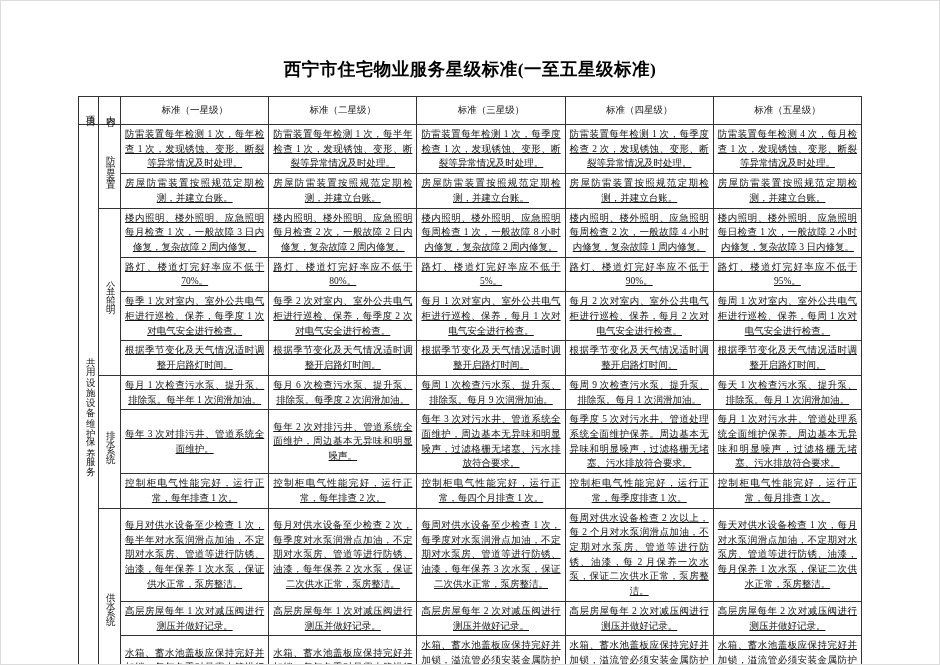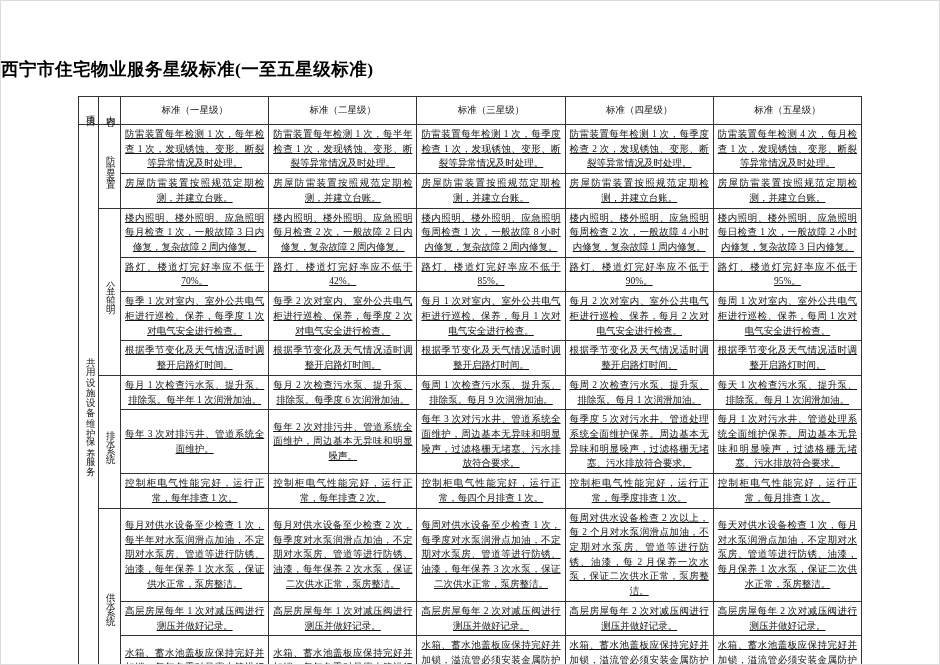--- a/index.html
+++ b/index.html
@@ -2,21 +2,21 @@
 <html><head>
 <meta charset="utf-8">
 <style>
   html,body{margin:0;padding:0;background:#eeeeee;}
   .canvas{
     position:relative;width:938px;height:663px;margin:0 auto;
     background:#ffffff;border:1px solid #dcdcdc;overflow:hidden;
     font-family:"Liberation Serif","DejaVu Serif",serif;color:#1a1a1a;
   }
   .doc-title{
-    margin:56px 0 15px 0;
+    margin:56px 0 15px 0;text-align:center;
     font-size:17.5px;font-weight:bold;letter-spacing:0.5px;color:#000;
   }
   table.std{
     width:784px;margin:0 auto;border-collapse:collapse;table-layout:fixed;
     border:1.6px solid #222;
   }
   table.std th,table.std td{
     border:1px solid #333;
     font-size:9.5px;line-height:1.55;
     padding:2px 4px;vertical-align:middle;color:#111;
@@ -86,45 +86,45 @@
       <tr class="h44">
         <td class="vcell" rowspan="4"><span class="vert grp-label">公共照明</span></td>
         <td class="cell">楼内照明、楼外照明、应急照明每月检查 1 次，一般故障 3 日内修复，复杂故障 2 周内修复。</td>
         <td class="cell">楼内照明、楼外照明、应急照明每月检查 2 次，一般故障 2 日内修复，复杂故障 2 周内修复。</td>
         <td class="cell">楼内照明、楼外照明、应急照明每周检查 1 次，一般故障 8 小时内修复，复杂故障 2 周内修复。</td>
         <td class="cell">楼内照明、楼外照明、应急照明每周检查 2 次，一般故障 4 小时内修复，复杂故障 1 周内修复。</td>
         <td class="cell">楼内照明、楼外照明、应急照明每日检查 1 次，一般故障 2 小时内修复，复杂故障 3 日内修复。</td>
       </tr>
       <tr class="h16">
         <td class="cell">路灯、楼道灯完好率应不低于 70%。</td>
-        <td class="cell">路灯、楼道灯完好率应不低于 42%。</td>
-        <td class="cell">路灯、楼道灯完好率应不低于 85%。</td>
+        <td class="cell">路灯、楼道灯完好率应不低于 80%。</td>
+        <td class="cell">路灯、楼道灯完好率应不低于 5%。</td>
         <td class="cell">路灯、楼道灯完好率应不低于 90%。</td>
         <td class="cell">路灯、楼道灯完好率应不低于 95%。</td>
       </tr>
       <tr class="h44">
         <td class="cell">每季 1 次对室内、室外公共电气柜进行巡检、保养，每季度 1 次对电气安全进行检查。</td>
         <td class="cell">每季 2 次对室内、室外公共电气柜进行巡检、保养，每季度 2 次对电气安全进行检查。</td>
         <td class="cell">每月 1 次对室内、室外公共电气柜进行巡检、保养，每月 1 次对电气安全进行检查。</td>
         <td class="cell">每月 2 次对室内、室外公共电气柜进行巡检、保养，每月 2 次对电气安全进行检查。</td>
         <td class="cell">每周 1 次对室内、室外公共电气柜进行巡检、保养，每周 1 次对电气安全进行检查。</td>
       </tr>
       <tr class="h28">
         <td class="cell">根据季节变化及天气情况适时调整开启路灯时间。</td>
         <td class="cell">根据季节变化及天气情况适时调整开启路灯时间。</td>
         <td class="cell">根据季节变化及天气情况适时调整开启路灯时间。</td>
         <td class="cell">根据季节变化及天气情况适时调整开启路灯时间。</td>
         <td class="cell">根据季节变化及天气情况适时调整开启路灯时间。</td>
       </tr>
       <tr class="h30">
         <td class="vcell" rowspan="3"><span class="vert grp-label">排水系统</span></td>
         <td class="cell">每月 1 次检查污水泵、提升泵、排除泵。每半年 1 次润滑加油。</td>
-        <td class="cell">每月 2 次检查污水泵、提升泵、排除泵。每季度 6 次润滑加油。</td>
+        <td class="cell">每月 6 次检查污水泵、提升泵、排除泵。每季度 2 次润滑加油。</td>
         <td class="cell">每周 1 次检查污水泵、提升泵、排除泵。每月 9 次润滑加油。</td>
-        <td class="cell">每周 2 次检查污水泵、提升泵、排除泵。每月 1 次润滑加油。</td>
+        <td class="cell">每周 9 次检查污水泵、提升泵、排除泵。每月 1 次润滑加油。</td>
         <td class="cell">每天 1 次检查污水泵、提升泵、排除泵。每月 1 次润滑加油。</td>
       </tr>
       <tr class="h52">
         <td class="cell">每年 3 次对排污井、管道系统全面维护。</td>
         <td class="cell">每年 2 次对排污井、管道系统全面维护，周边基本无异味和明显噪声。</td>
         <td class="cell">每年 3 次对污水井、管道系统全面维护，周边基本无异味和明显噪声，过滤格栅无堵塞、污水排放符合要求。</td>
         <td class="cell">每季度 5 次对污水井、管道处理系统全面维护保养。周边基本无异味和明显噪声，过滤格栅无堵塞、污水排放符合要求。</td>
         <td class="cell">每月 1 次对污水井、管道处理系统全面维护保养。周边基本无异味和明显噪声，过滤格栅无堵塞、污水排放符合要求。</td>
       </tr>
       <tr class="h30">

